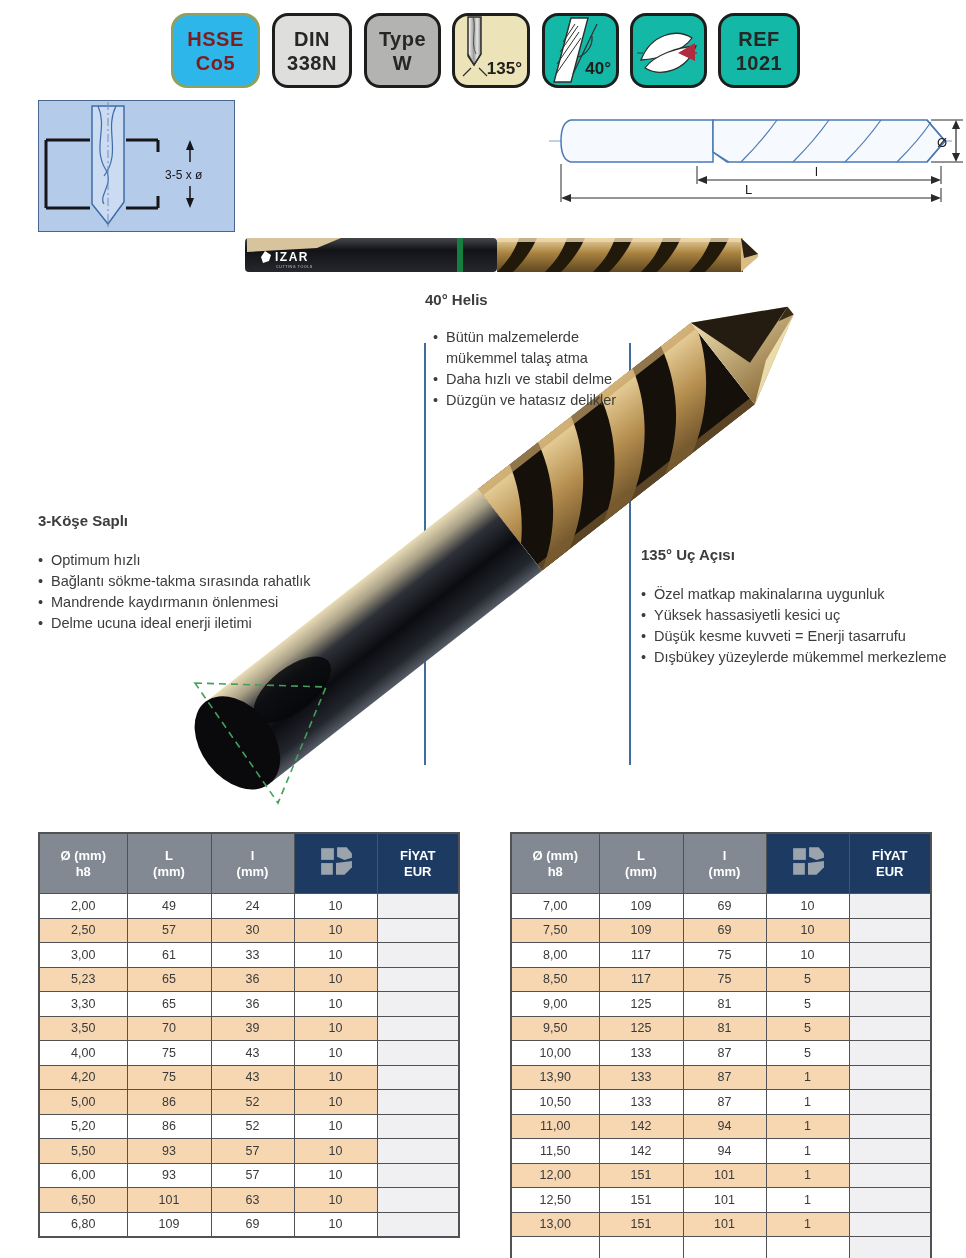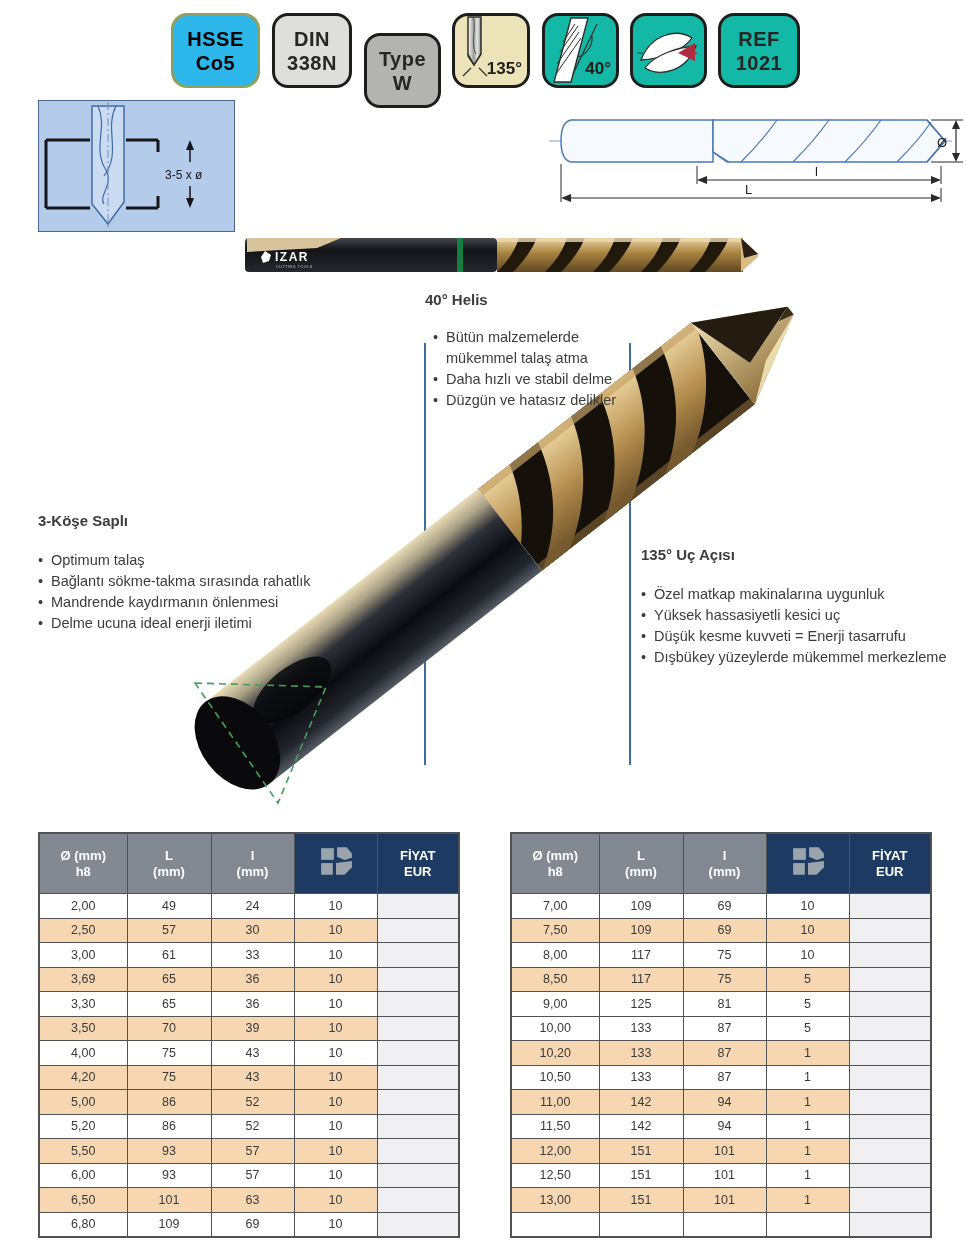--- a/index.html
+++ b/index.html
@@ -4,25 +4,25 @@
 <style>
   html,body{margin:0;padding:0;background:#fff;}
   .page{position:relative;width:966px;height:1258px;background:#ffffff;
         font-family:"Liberation Sans",sans-serif;overflow:hidden;}
 
   
   .badge{position:absolute;top:13px;height:75px;border:3px solid #1d1d1b;border-radius:16px;
          box-sizing:border-box;display:flex;align-items:center;justify-content:center;background:#14b8a6;}
   .badge-cyan{background:#2cb6e9;border-color:#90a05f;}
   .badge-lgray{background:#dededc;}
-  .badge-gray{background:#b3b3b1;margin-top:20px;}
+  .badge-gray{background:#b3b3b1;}
   .badge-cream{background:#ede3b8;padding-left:12px;}
   .badge-text{display:flex;flex-direction:column;align-items:center;font-weight:bold;
               font-size:20px;line-height:24px;color:#262624;letter-spacing:.5px;}
-  .badge-cyan .badge-text{color:#000000;}
+  .badge-cyan .badge-text{color:#7f1d1d;}
   .badge-angle{position:absolute;right:5px;bottom:6px;font-size:17px;font-weight:bold;color:#1e1e1c;}
 
   
   .sec-title{position:absolute;font-size:15px;font-weight:bold;color:#3c3c3a;text-align:right;}
   .bullets{position:absolute;font-size:14.5px;color:#3c3c3a;line-height:21px;}
   .bullet{display:flex;}
   .bullet .dot{width:13px;flex:0 0 13px;}
   .vline{position:absolute;width:2px;background:#3f6e9e;z-index:1;}
 
   
@@ -246,21 +246,21 @@
       <div class="bullet">
         <span class="dot">•</span>
         <span>Düzgün ve hatasız delikler</span>
       </div>
     </div>
 
   <div class="sec-title z3" style="left:38px;top:512px">3-Köşe Saplı</div>
   <div class="bullets z3" style="left:38px;top:550px;width:340px">
       <div class="bullet">
         <span class="dot">•</span>
-        <span>Optimum talaş</span>
+        <span>Optimum hızlı</span>
       </div>
       <div class="bullet">
         <span class="dot">•</span>
         <span>Bağlantı sökme-takma sırasında rahatlık</span>
       </div>
       <div class="bullet">
         <span class="dot">•</span>
         <span>Mandrende kaydırmanın önlenmesi</span>
       </div>
       <div class="bullet">
@@ -342,21 +342,21 @@
           <td class="price"></td>
         </tr>
         <tr>
           <td>3,00</td>
           <td>61</td>
           <td>33</td>
           <td>10</td>
           <td class="price"></td>
         </tr>
         <tr class="alt">
-          <td>3,69</td>
+          <td>5,23</td>
           <td>65</td>
           <td>36</td>
           <td>10</td>
           <td class="price"></td>
         </tr>
         <tr>
           <td>3,30</td>
           <td>65</td>
           <td>36</td>
           <td>10</td>
@@ -494,29 +494,36 @@
           <td>5</td>
           <td class="price"></td>
         </tr>
         <tr>
           <td>9,00</td>
           <td>125</td>
           <td>81</td>
           <td>5</td>
           <td class="price"></td>
         </tr>
+        <tr class="alt">
+          <td>9,50</td>
+          <td>125</td>
+          <td>81</td>
+          <td>5</td>
+          <td class="price"></td>
+        </tr>
         <tr>
           <td>10,00</td>
           <td>133</td>
           <td>87</td>
           <td>5</td>
           <td class="price"></td>
         </tr>
         <tr class="alt">
-          <td>10,20</td>
+          <td>13,90</td>
           <td>133</td>
           <td>87</td>
           <td>1</td>
           <td class="price"></td>
         </tr>
         <tr>
           <td>10,50</td>
           <td>133</td>
           <td>87</td>
           <td>1</td>

